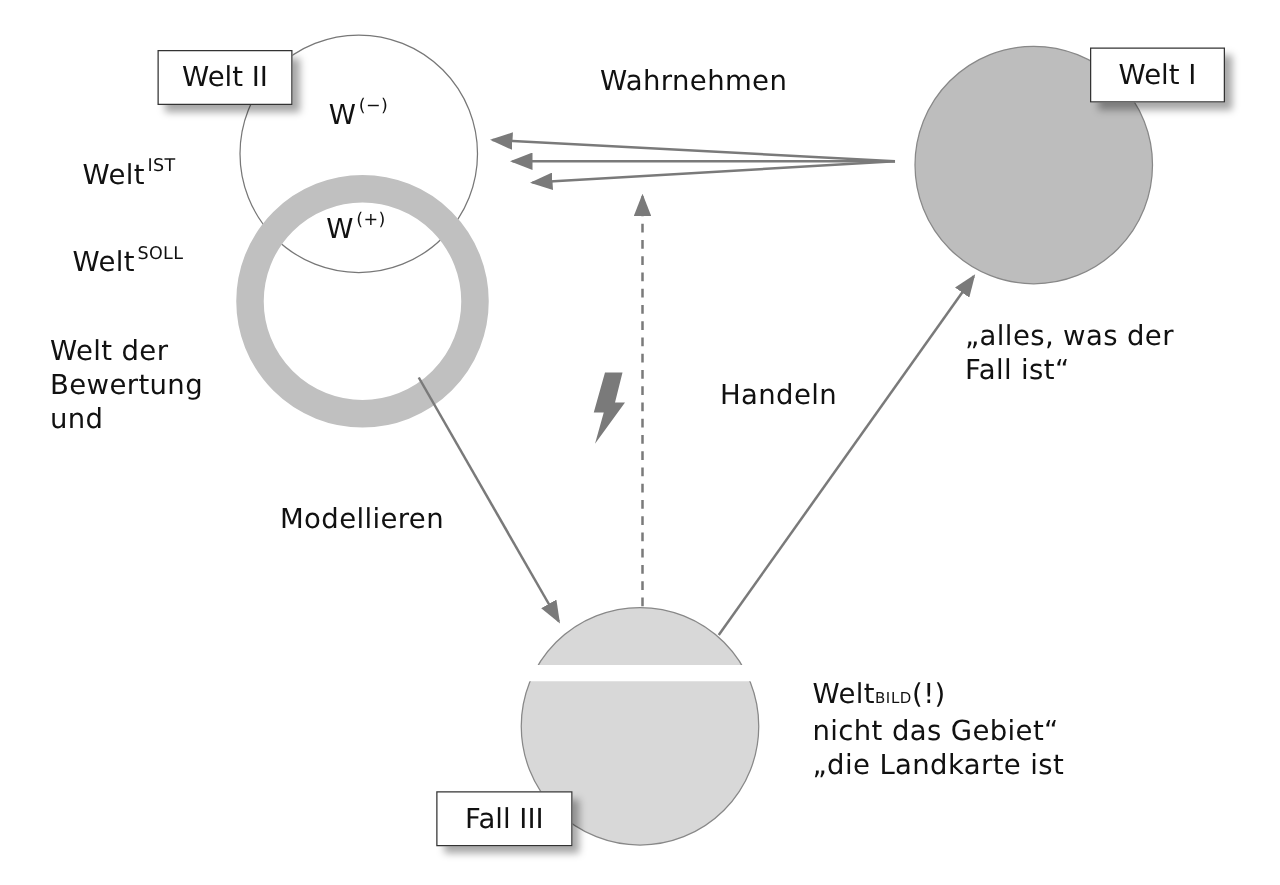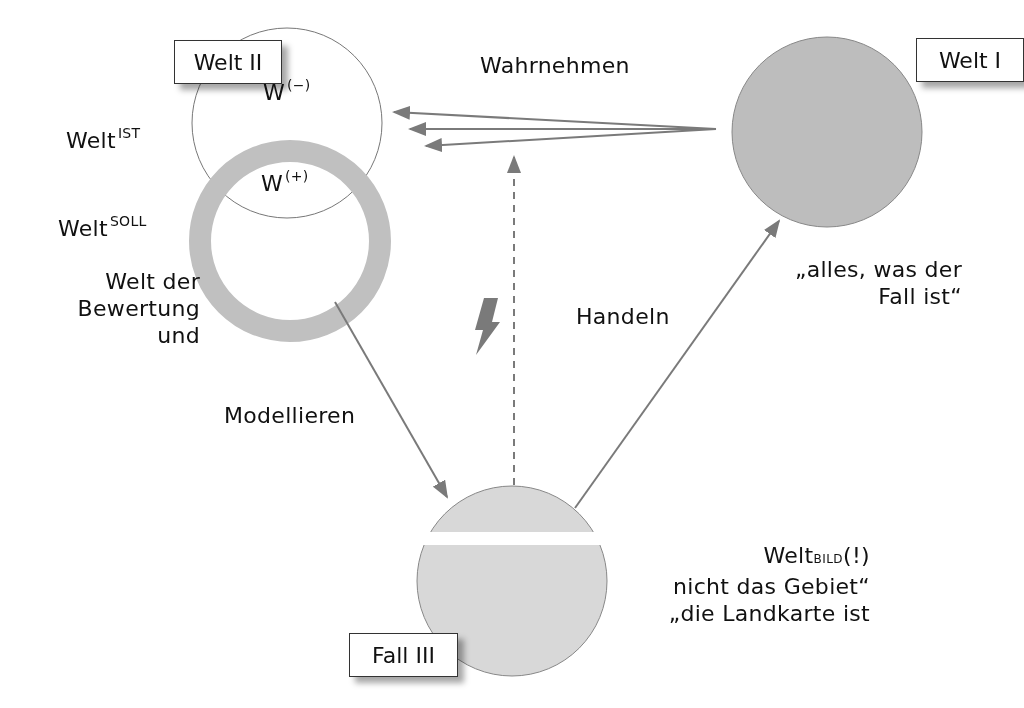--- a/index.html
+++ b/index.html
@@ -1,20 +1,20 @@
 <!DOCTYPE html>
 <html><head>
 <meta charset="utf-8">
 <style>
   html, body { margin: 0; padding: 0; background: #ffffff; }
   body { width: 1024px; height: 708px; position: relative; overflow: hidden;
          font-family: "DejaVu Sans", sans-serif; color: #111; }
   svg#diagram { position: absolute; left: 0; top: 0; }
   .txt { position: absolute; font-size: 22px; line-height: 27px; white-space: nowrap; letter-spacing: 0.3px; }
-  .center { text-align: right; }
+  .center { text-align: left; }
   .sup { font-size: 14px; vertical-align: 10px; margin-left: 2px; }
   .sc  { font-size: 12px; letter-spacing: 0.5px; }
   .box { position: absolute; background: #fff; border: 1.5px solid #333;
          box-shadow: 6px 6px 6px rgba(0,0,0,0.35); font-size: 22px;
          display: flex; align-items: center; justify-content: center; }
 </style>
 </head>
 <body>
 
 <svg id="diagram" width="1024" height="708" viewBox="0 0 1024 708">
@@ -42,43 +42,43 @@
 
   <line x1="514" y1="485" x2="514" y2="157" stroke="#7a7a7a" stroke-width="2" stroke-dasharray="7,6" marker-end="url(#ahBig)"></line>
 
   <line x1="335" y1="302" x2="447" y2="497" stroke="#7a7a7a" stroke-width="2" marker-end="url(#ahBig)"></line>
 
   <line x1="575" y1="508" x2="779" y2="221" stroke="#7a7a7a" stroke-width="2" marker-end="url(#ahBig)"></line>
 
   <path d="M484,298 L498,298 L492,322 L500,322 L476,355 L483,330 L475,330 Z" fill="#7a7a7a"></path>
 </svg>
 
-<div class="box" style="left:126px; top:40px; width:106px; height:42px;margin-left:48px;">
+<div class="box" style="left:126px; top:40px; width:106px; height:42px;">
   <span>Welt II</span>
 </div>
 
-<div class="box" style="left:916px; top:38px; width:106px; height:42px;">
+<div class="box" style="left:872px; top:38px; width:106px; height:42px;">
   <span>Welt I</span>
 </div>
 
 <div class="box" style="left:349px; top:633px; width:107px; height:42px;">
   <span>Fall III</span>
 </div>
 
 <div class="txt" style="left:263px; top:72px;">
   <span>W</span><span class="sup">(−)</span>
 </div>
 <div class="txt" style="left:261px; top:163px;">
   <span>W</span><span class="sup">(+)</span>
 </div>
 
 <div class="txt" style="left:66px; top:120px;">
   <span>Welt</span><span class="sup">IST</span>
 </div>
-<div class="txt" style="left:58px; top:208px;">
+<div class="txt" style="left:58px; top:190px;">
   <span>Welt</span><span class="sup">SOLL</span>
 </div>
 
 <div class="txt center" style="left:40px; top:268px; width:160px;">
   <div>Welt der</div>
   <div>Bewertung</div>
   <div>und</div>
 </div>
 
 <div class="txt" style="left:480px; top:52px;">Wahrnehmen</div>

